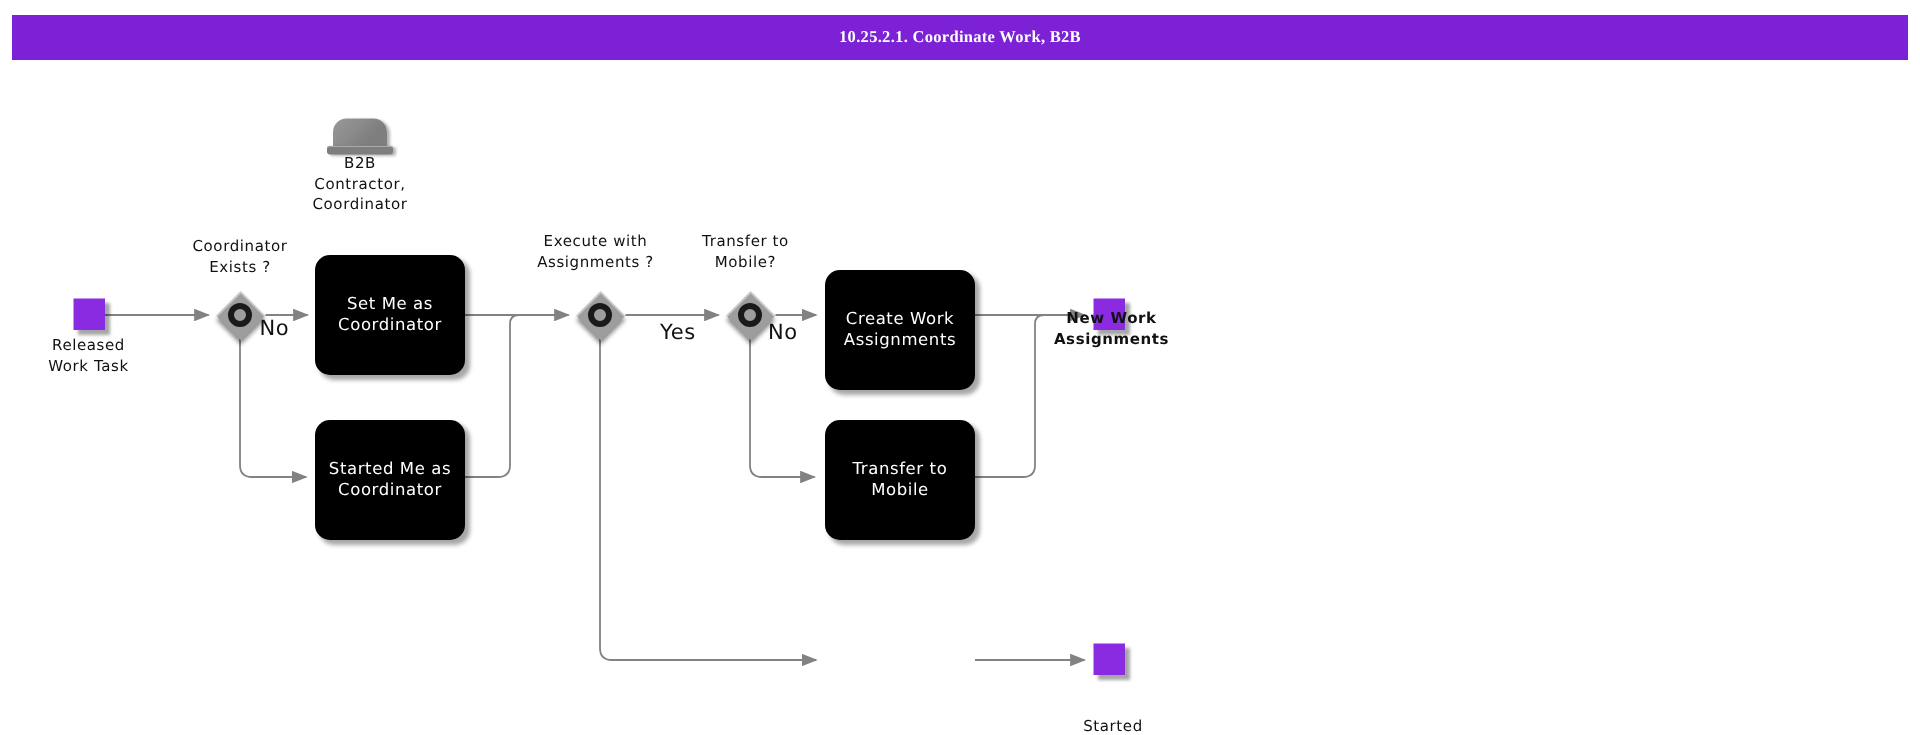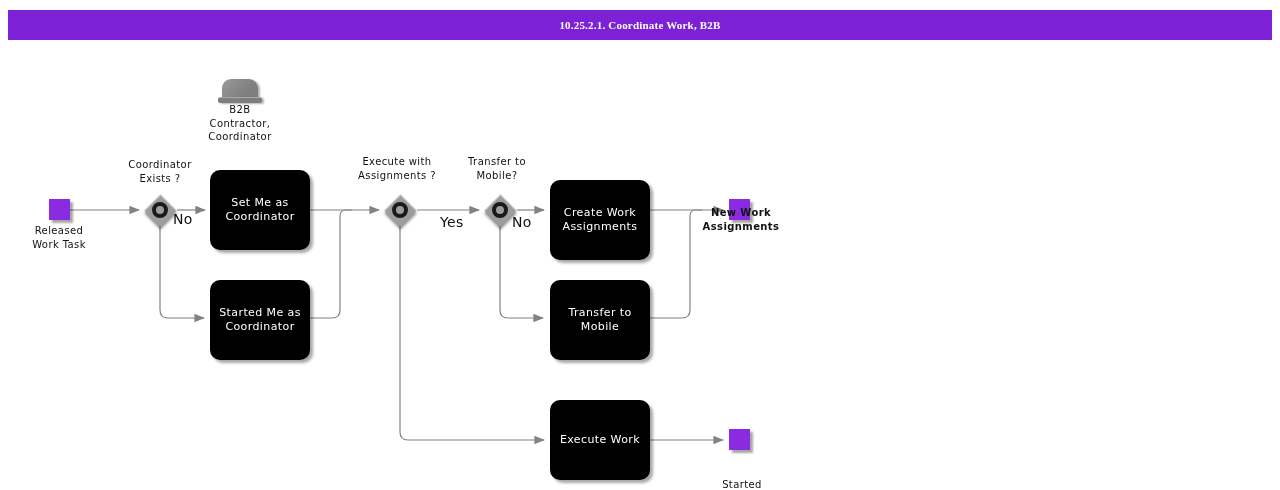--- a/index.html
+++ b/index.html
@@ -134,21 +134,20 @@
   <div class="gateway" style="left:488.5px;top:198.5px;"></div>
   <div class="gateway-ring" style="left:492px;top:202px;"></div>
   <div class="branch" style="left:512px;top:214px;">No</div>
 
   <div class="task" style="left:550px;top:180px;">Create Work
 Assignments</div>
 
   <div class="task" style="left:550px;top:280px;">Transfer to
 Mobile</div>
 
-  <div class="task" style="left:550px;top:400px;">Execute Work</div>
 
   <div class="event" style="left:729px;top:199px;"></div>
   <div class="lbl" style="left:681px;top:206px;width:120px;font-weight:bold;">New Work
 Assignments</div>
 
   <div class="event" style="left:729px;top:429px;"></div>
   <div class="lbl" style="left:682px;top:478px;width:120px;">Started
 Work Task</div>
 
 </div>

